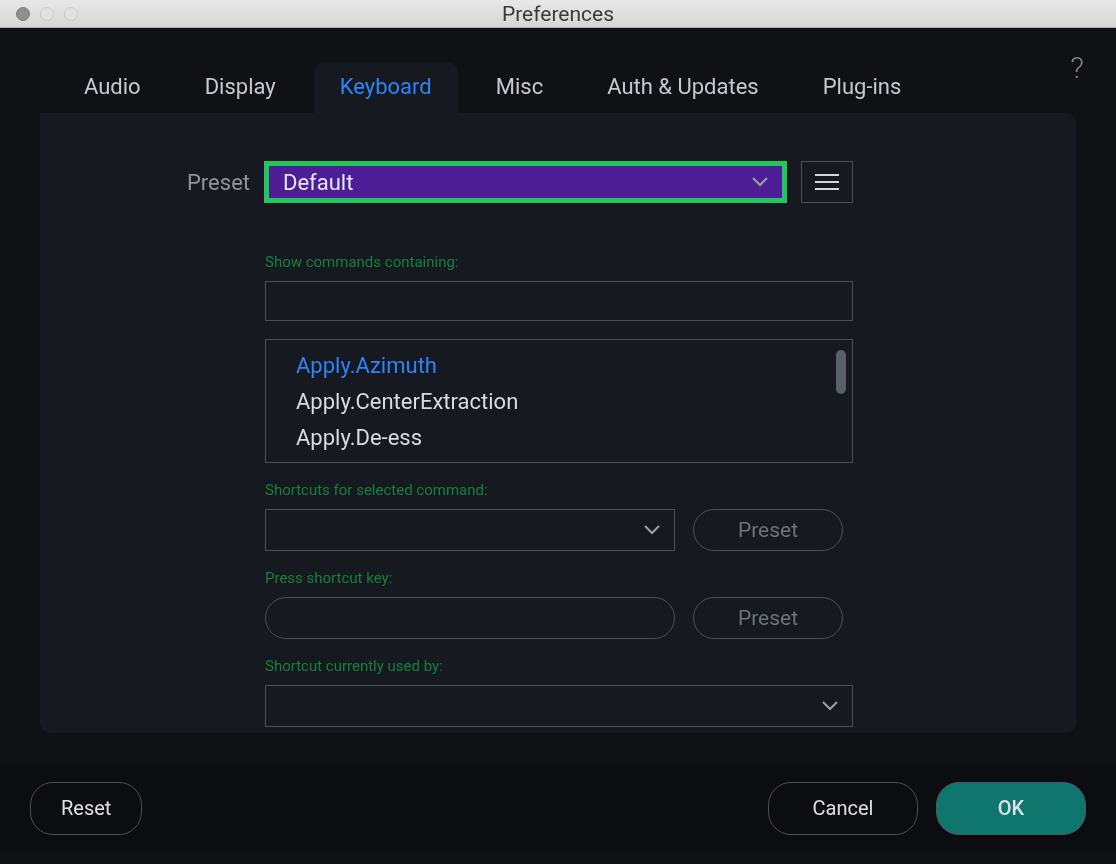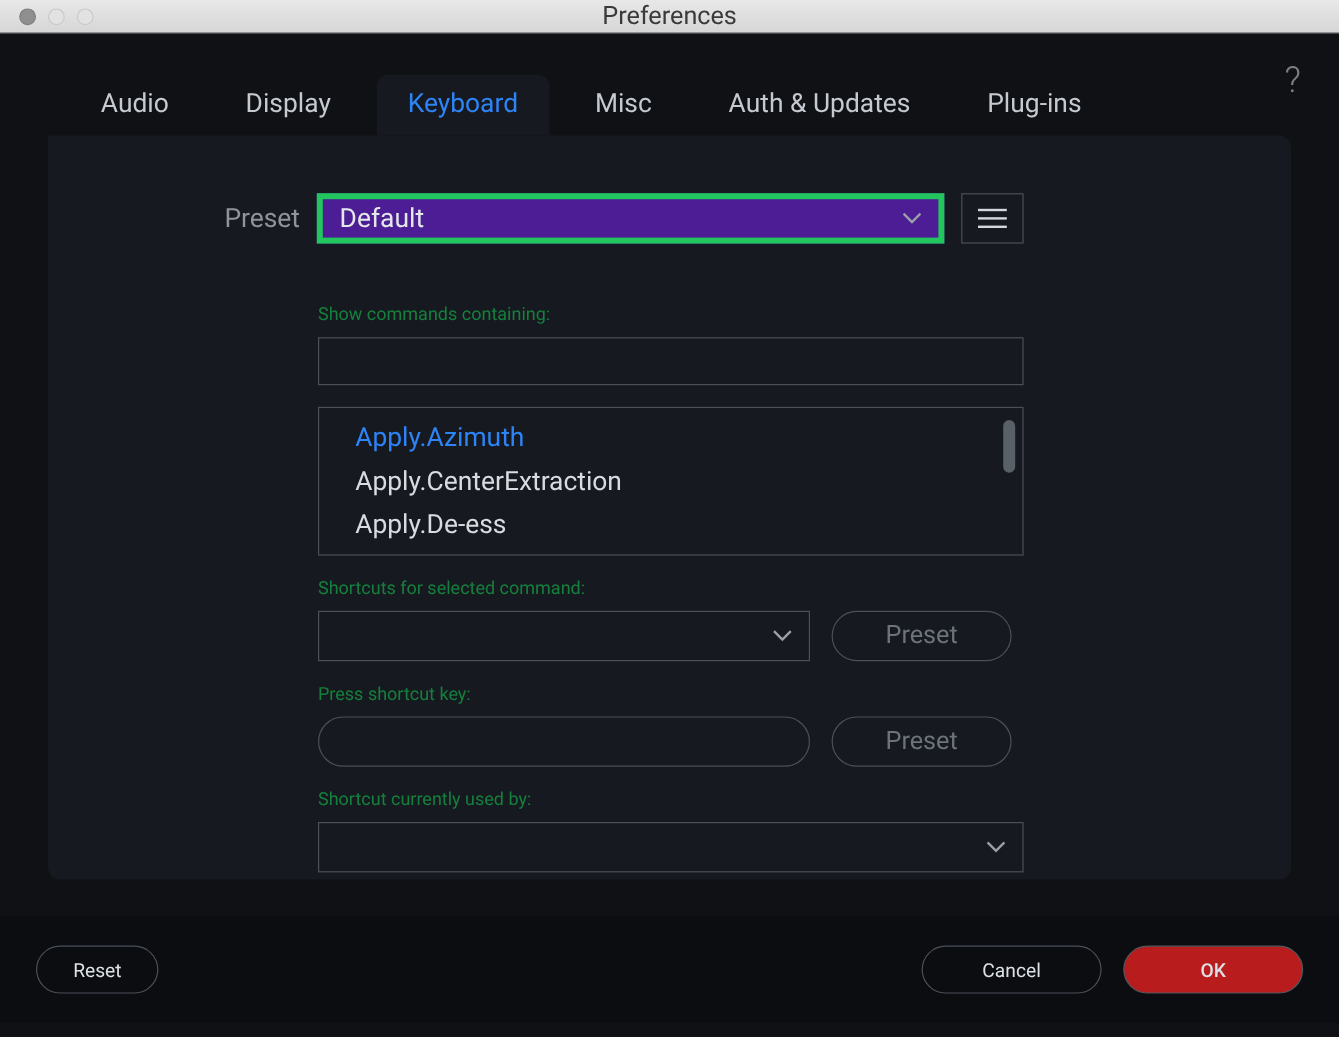--- a/index.html
+++ b/index.html
@@ -211,35 +211,35 @@
   .footer {
     position: absolute;
     left: 0; right: 0; bottom: 0;
     height: 88px;
     background: #0b0d10;
     display: flex;
     align-items: center;
     padding: 0 30px;
   }
   .footer-btn {
-    height: 40px;
+    height: 53px;
     padding: 0 30px;
     border: 1px solid #4a5058;
     border-radius: 23px;
     background: transparent;
     color: #dde1e5;
-    font-size: 16px;
+    font-size: 20px;
     cursor: pointer;
     display: flex;
     align-items: center;
     justify-content: center;
   }
   .footer .spacer { flex: 1; }
   .footer-btn.primary {
-    background: #b91c1c;
+    background: #0f766e;
     border-color: #52585f;
     width: 150px;
     font-weight: 500;
   }
   .footer-btn.cancel { width: 150px; margin-right: 18px; }
   svg.chevron { width: 16px; height: 10px; }
 </style>
 </head>
 <body>
 

